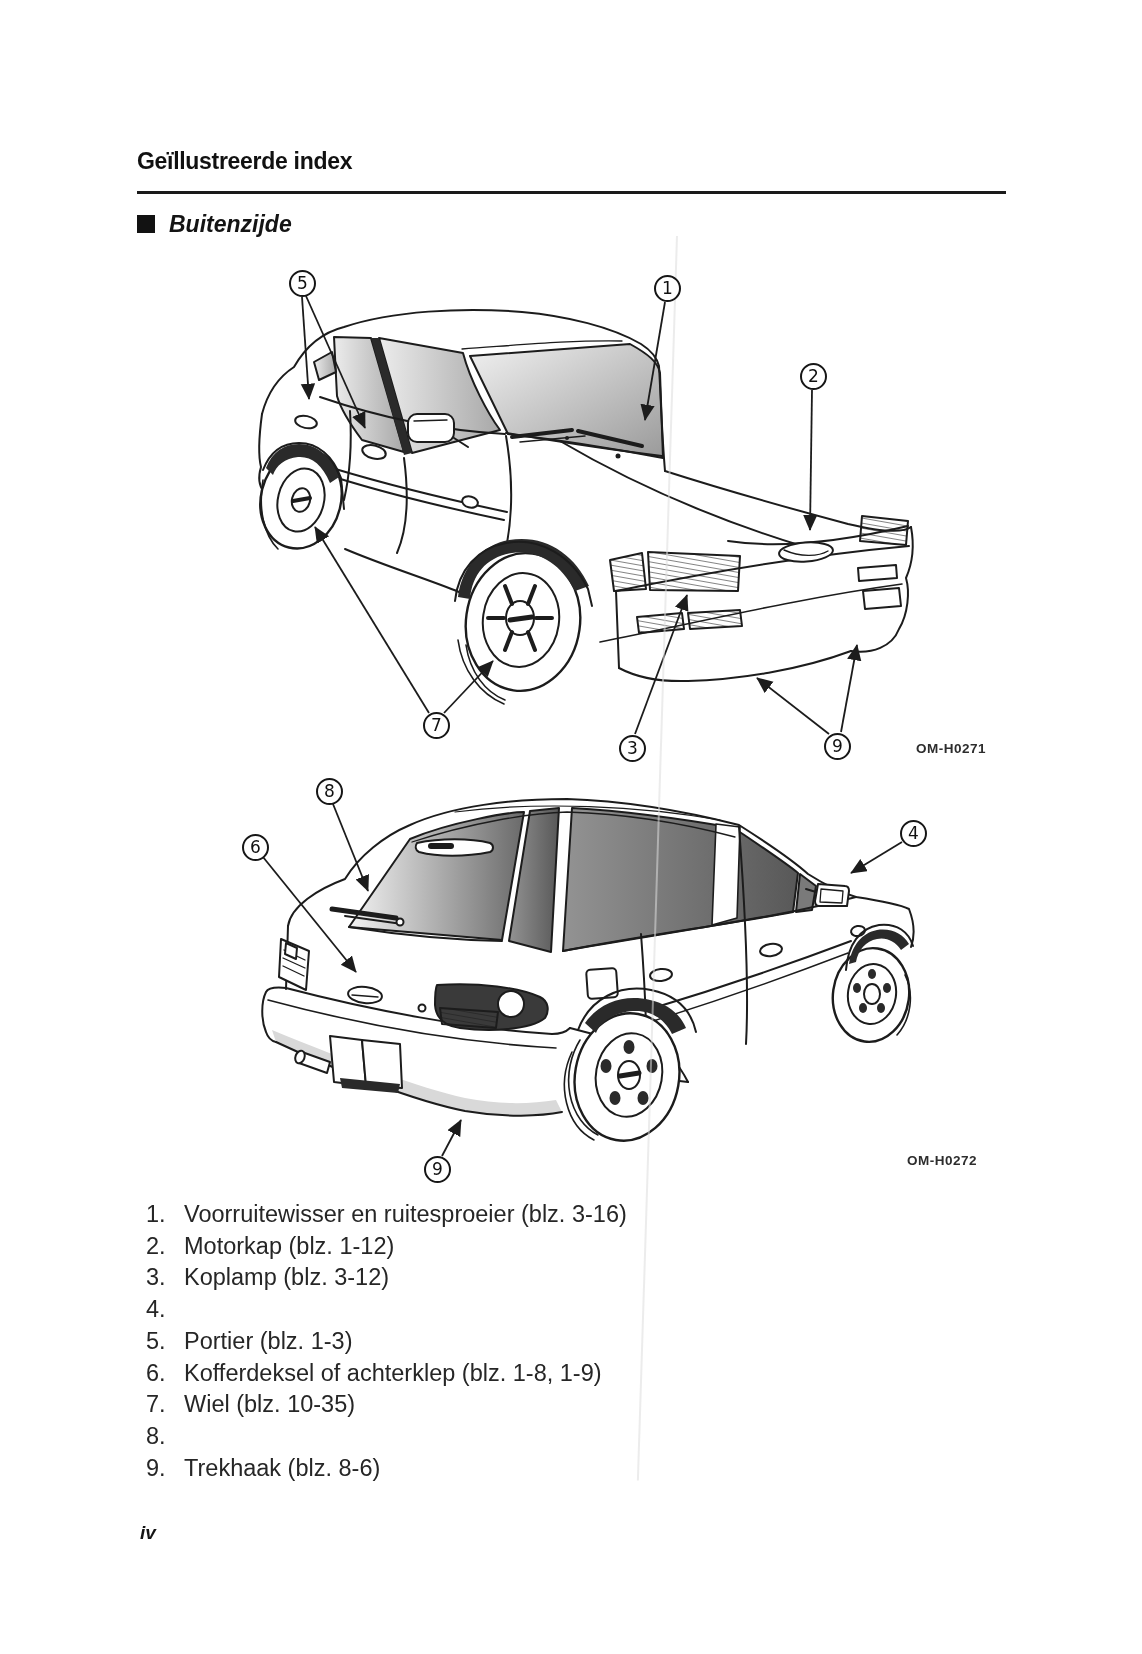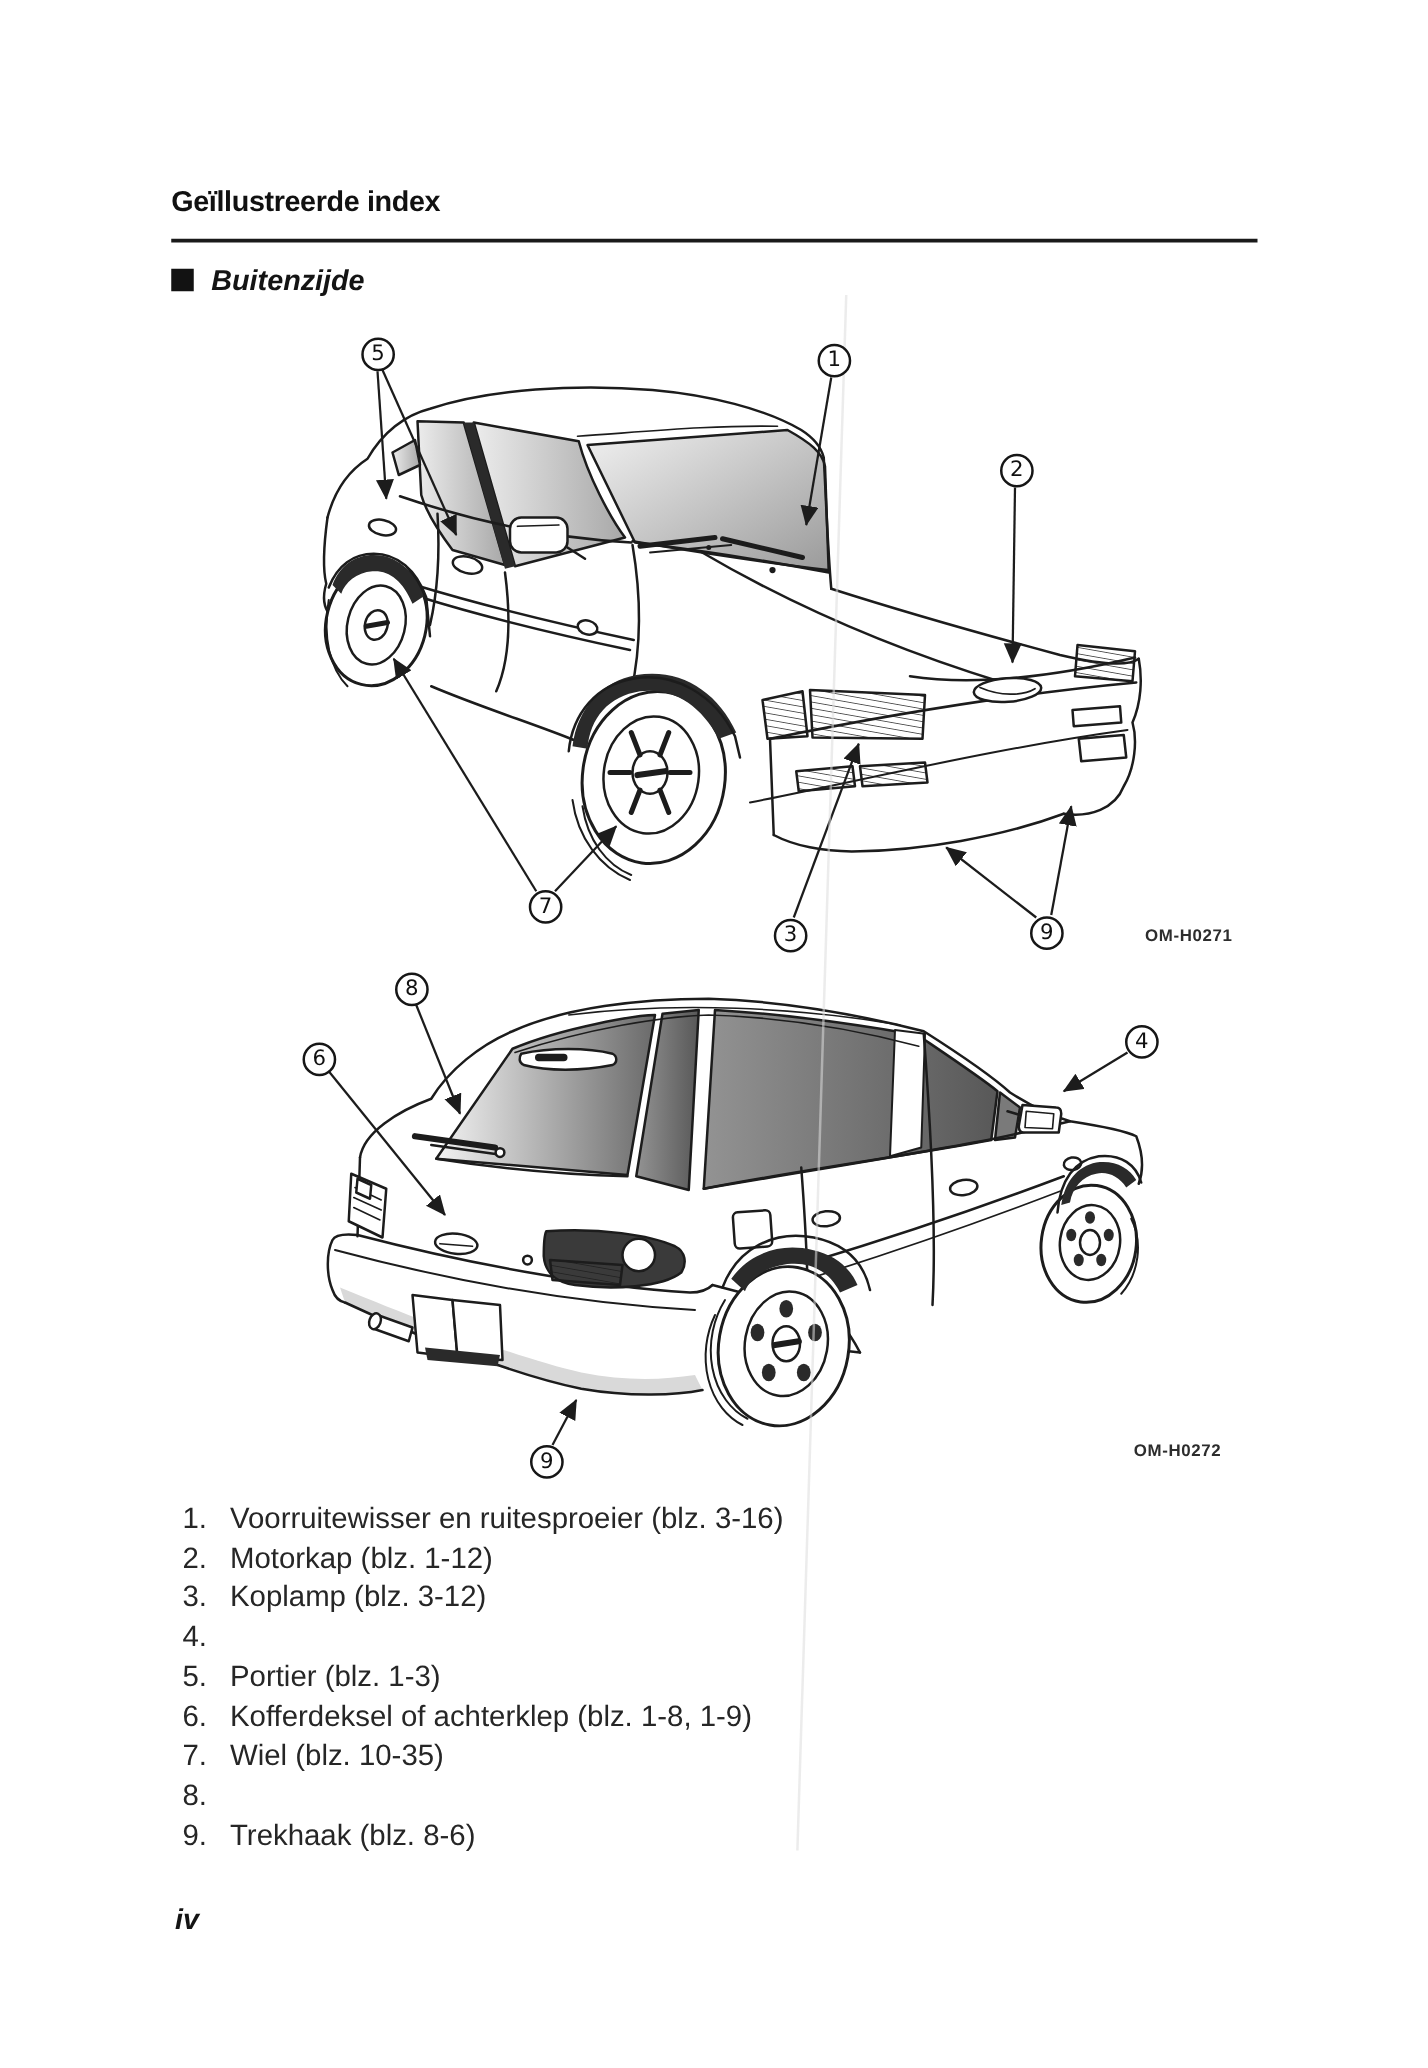--- a/index.html
+++ b/index.html
@@ -30,21 +30,21 @@
     position:absolute;font-size:13.5px;color:#2d2d2d;letter-spacing:0.5px;z-index:3;
     font-family:"Liberation Sans",sans-serif;
     font-weight:bold;
   }
   #code1{left:916px;top:741px;}
   #code2{left:907px;top:1153px;}
   .legend{position:absolute;left:146px;top:1199px;z-index:3;}
   .legend .row{display:flex;line-height:31.7px;font-size:23.5px;color:#262626;}
   .legend .num{width:38px;}
   .page-num{
-    position:absolute;left:140px;top:1522px;font-size:23px;font-weight:bold;
+    position:absolute;left:140px;top:1522px;font-size:19px;font-weight:bold;
     font-style:italic;color:#141414;
   }
   .crease{
     position:absolute;left:676px;top:236px;width:2px;height:1245px;
     background:#dcdcdc;opacity:.55;transform:rotate(1.8deg);
     transform-origin:top left;z-index:2;
   }
 </style>
 </head>
 <body>

